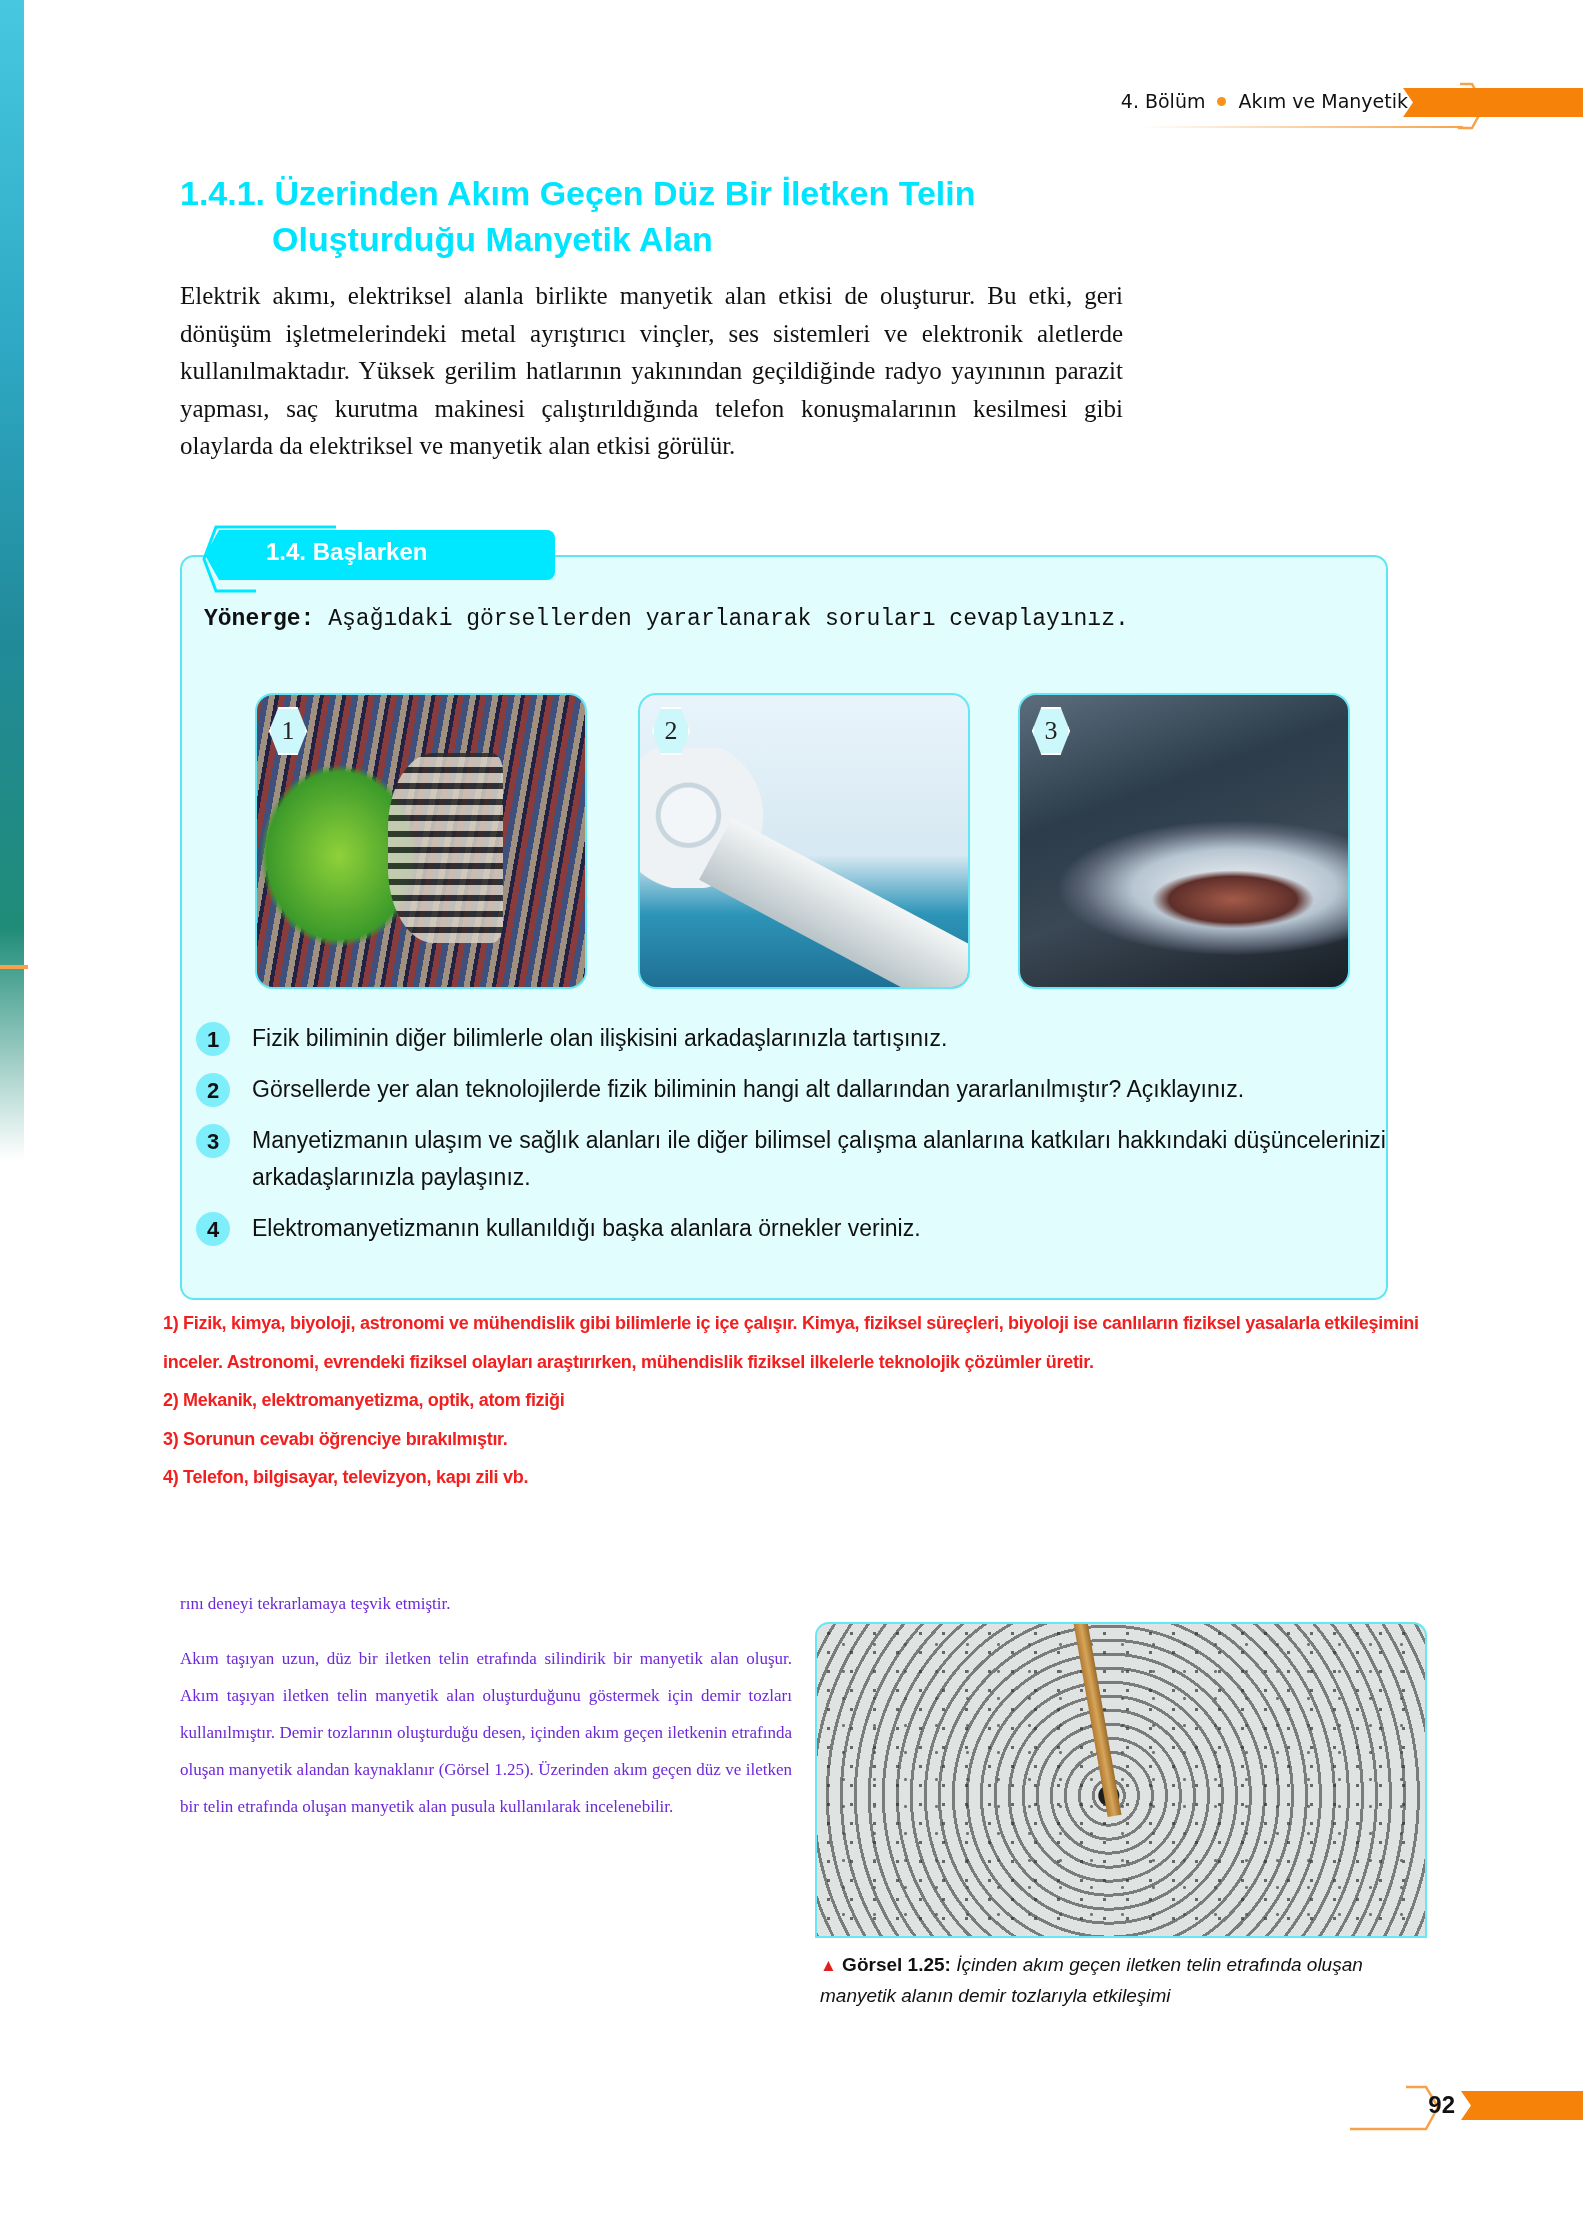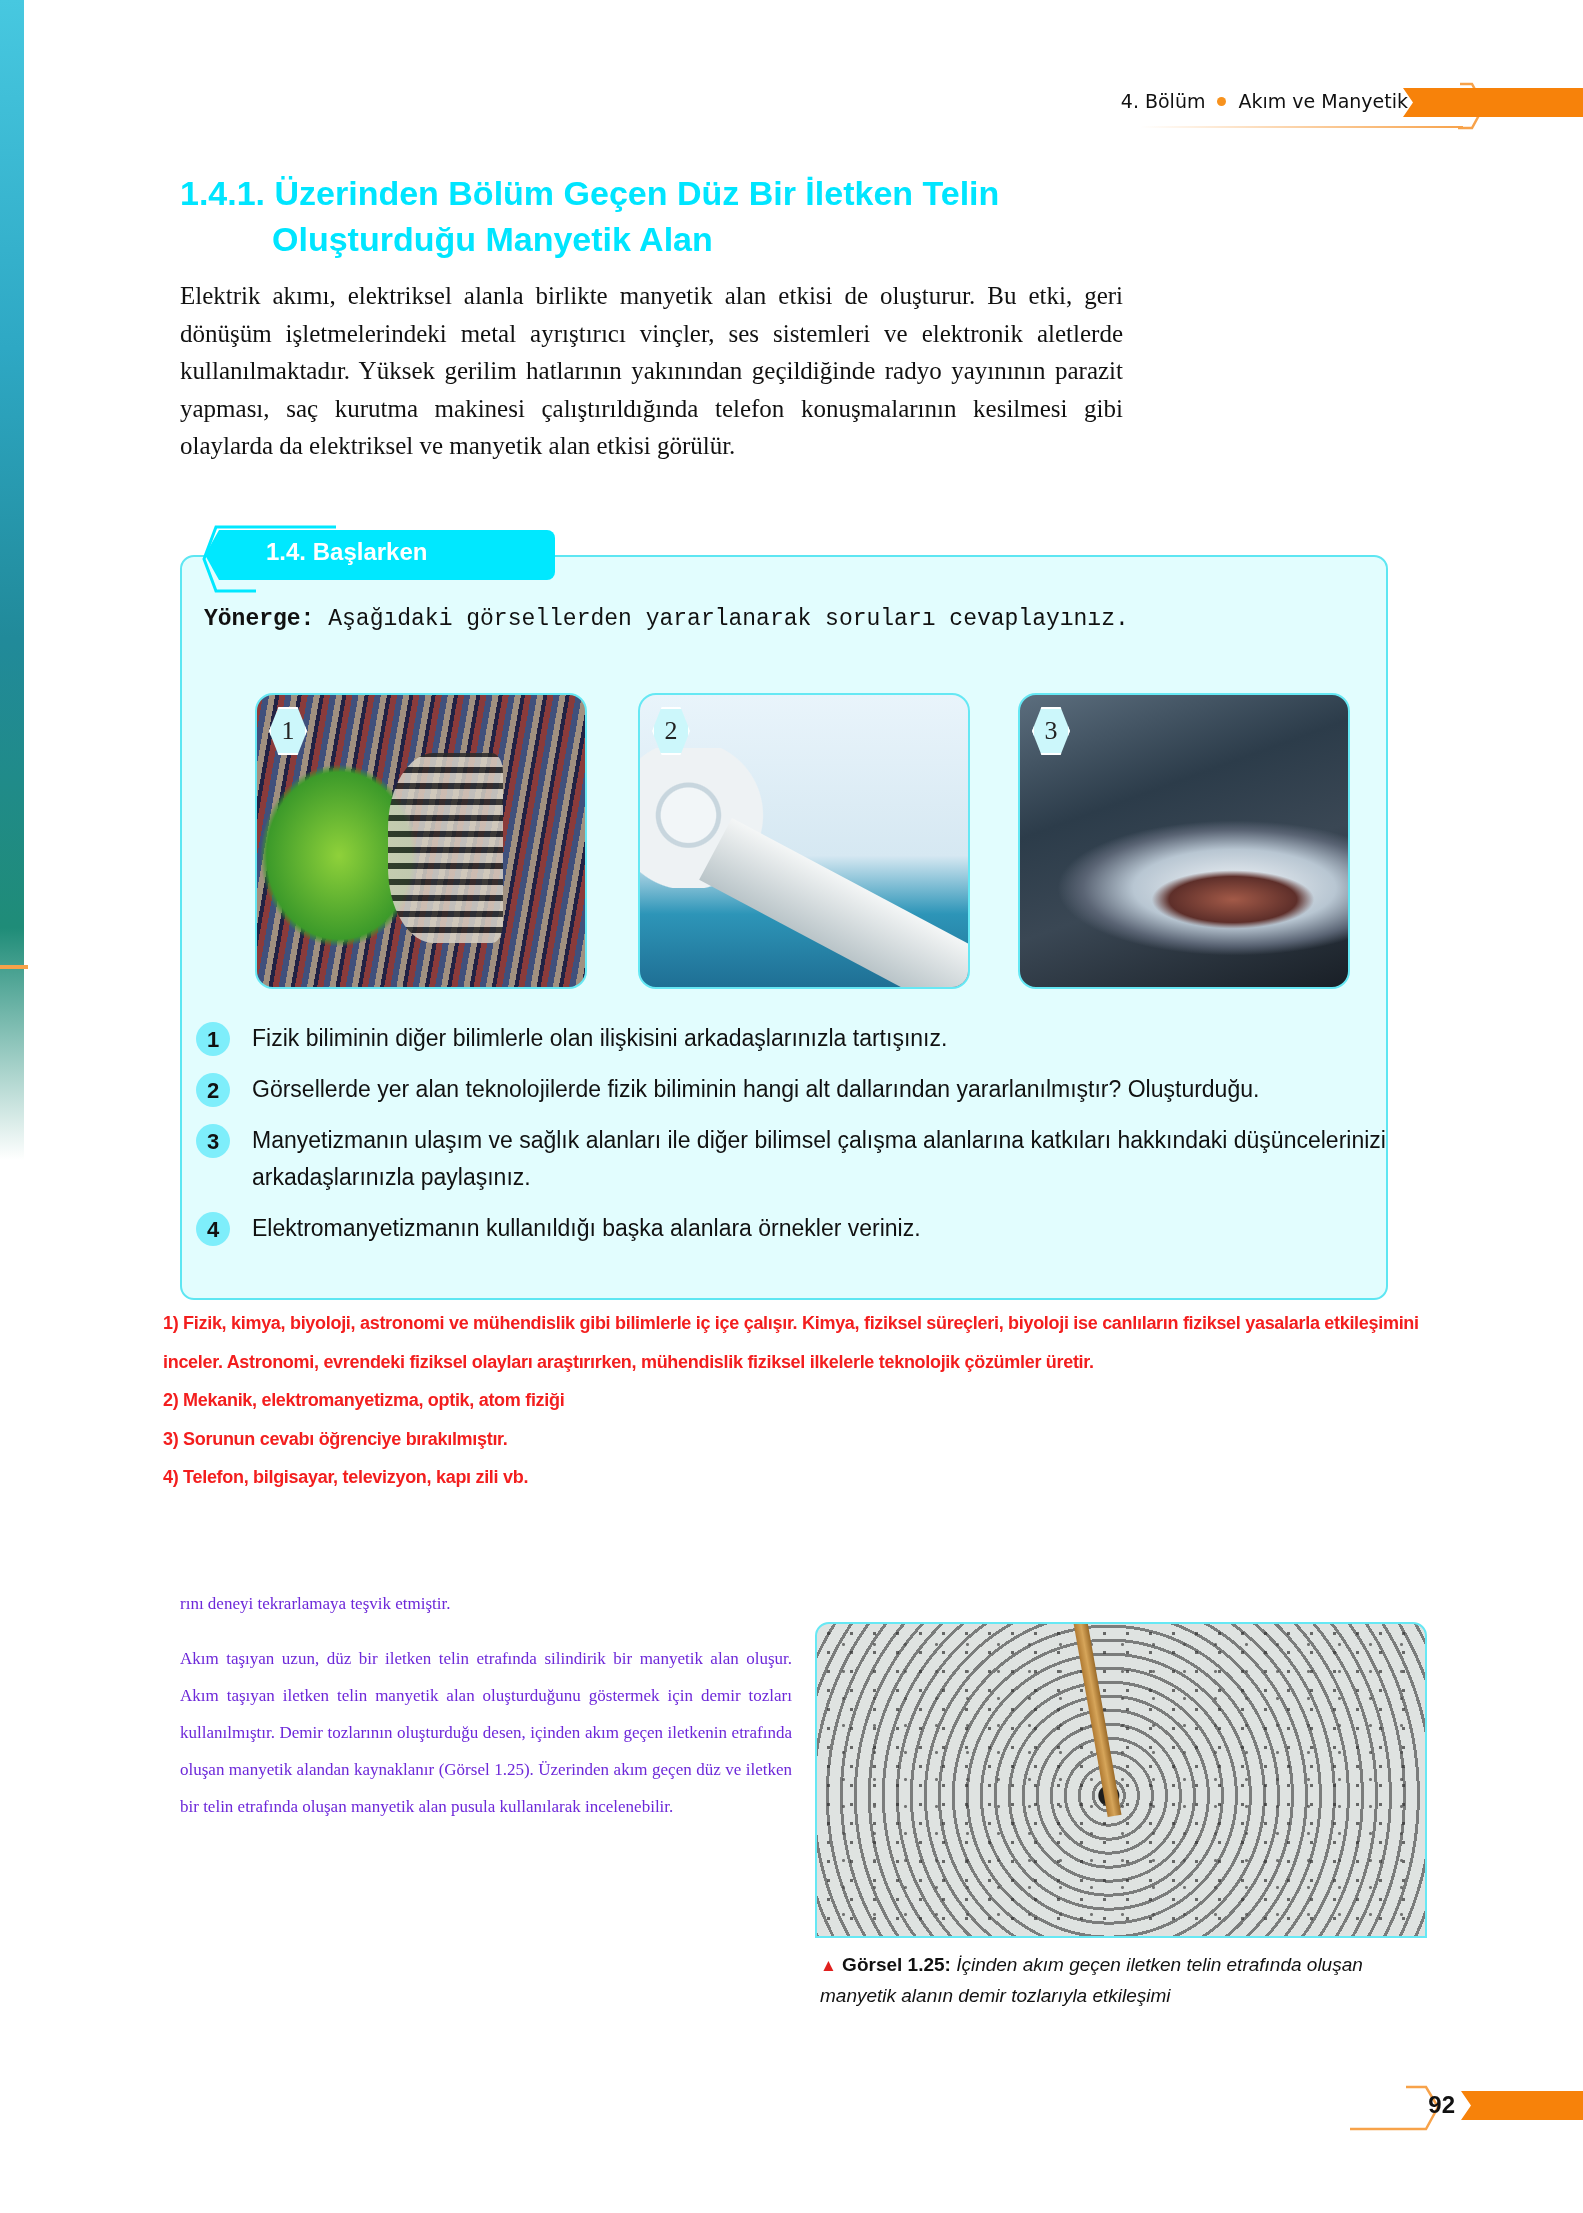--- a/index.html
+++ b/index.html
@@ -155,21 +155,21 @@
     <span class="header-dot"></span>
     <span>Akım ve Manyetik Alan</span>
   </div>
   <svg class="header-chev" width="30" height="48" viewBox="0 0 30 48">
     <polyline points="2,2 14,2 26,24 14,46 -60,46" fill="none" stroke="#f7a24a" stroke-width="2.5"></polyline>
   </svg>
   <div class="header-bar"></div>
 </header>
 
 <h1 class="section-title">
-  <span>1.4.1. Üzerinden Bölüm Geçen Düz Bir İletken Telin</span>
+  <span>1.4.1. Üzerinden Akım Geçen Düz Bir İletken Telin</span>
   <span class="line2">Oluşturduğu Manyetik Alan</span>
 </h1>
 
 <p class="intro">Elektrik akımı, elektriksel alanla birlikte manyetik alan etkisi de oluşturur. Bu etki, geri dönüşüm işletmelerindeki metal ayrıştırıcı vinçler,  ses sistemleri ve elektronik aletlerde kullanılmaktadır. Yüksek gerilim hatlarının yakınından geçildiğinde radyo yayınının parazit yapması, saç kurutma makinesi çalıştırıldığında telefon konuşmalarının kesilmesi gibi olaylarda da elektriksel ve manyetik alan etkisi görülür.</p>
 
 <div class="activity-box"></div>
 <svg class="activity-tab-outline" width="140" height="70" viewBox="0 0 140 70">
   <polyline points="140,3 20,3 8,35 20,67 60,67" fill="none" stroke="#00e8ff" stroke-width="3"></polyline>
 </svg>
 <div class="activity-tab"></div>
@@ -189,21 +189,21 @@
   <div class="photo-badge">3</div>
 </div>
 
 <ol class="questions">
   <li class="question" style="list-style:none;">
     <span class="q-num">1</span>
     <span>Fizik biliminin diğer bilimlerle olan ilişkisini arkadaşlarınızla tartışınız.</span>
   </li>
   <li class="question" style="list-style:none;">
     <span class="q-num">2</span>
-    <span>Görsellerde yer alan teknolojilerde fizik biliminin hangi alt dallarından yararlanılmıştır? Oluşturduğu.</span>
+    <span>Görsellerde yer alan teknolojilerde fizik biliminin hangi alt dallarından yararlanılmıştır? Açıklayınız.</span>
   </li>
   <li class="question" style="list-style:none;">
     <span class="q-num">3</span>
     <span>Manyetizmanın ulaşım ve sağlık alanları ile diğer bilimsel çalışma alanlarına katkıları hakkındaki düşüncelerinizi arkadaşlarınızla paylaşınız.</span>
   </li>
   <li class="question" style="list-style:none;">
     <span class="q-num">4</span>
     <span>Elektromanyetizmanın kullanıldığı başka alanlara örnekler veriniz.</span>
   </li>
 </ol>

